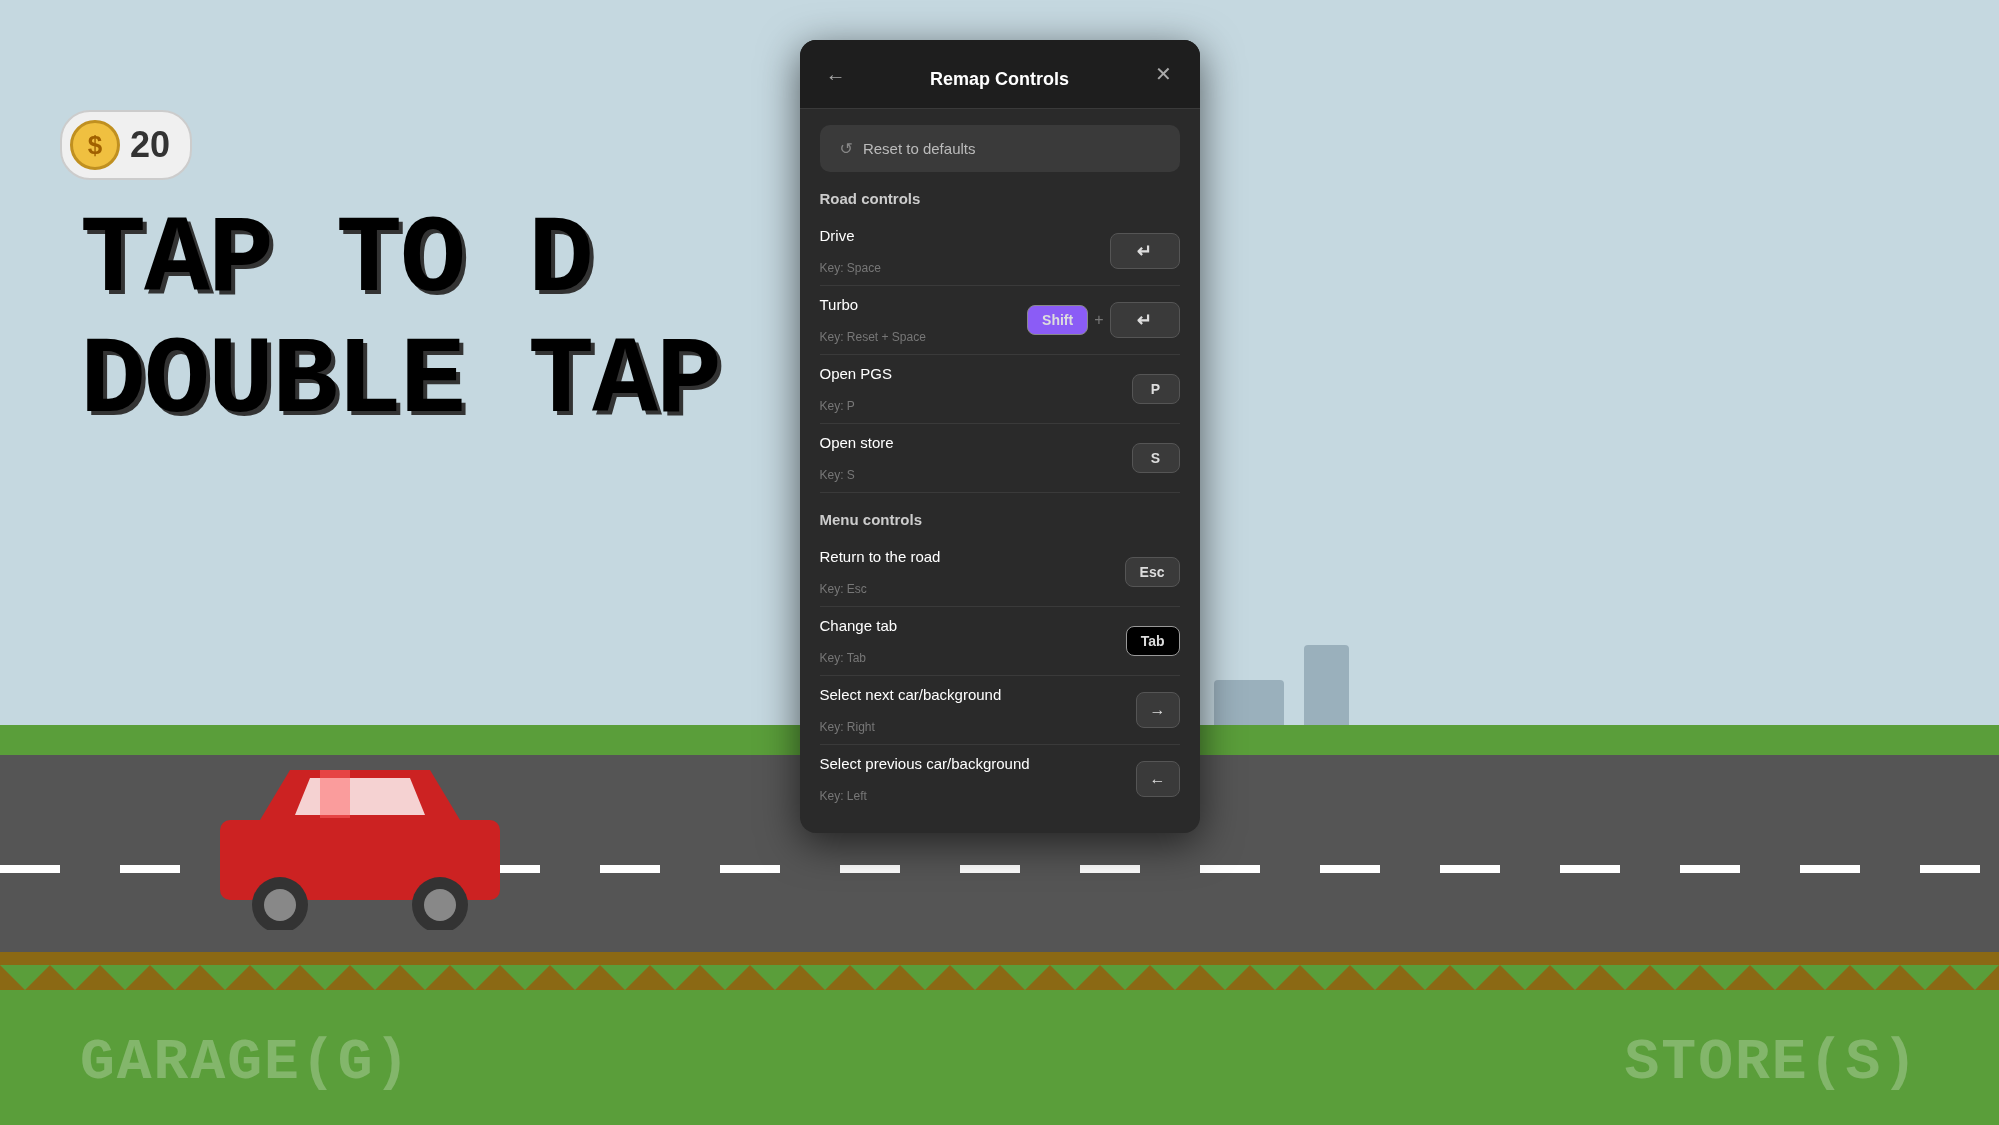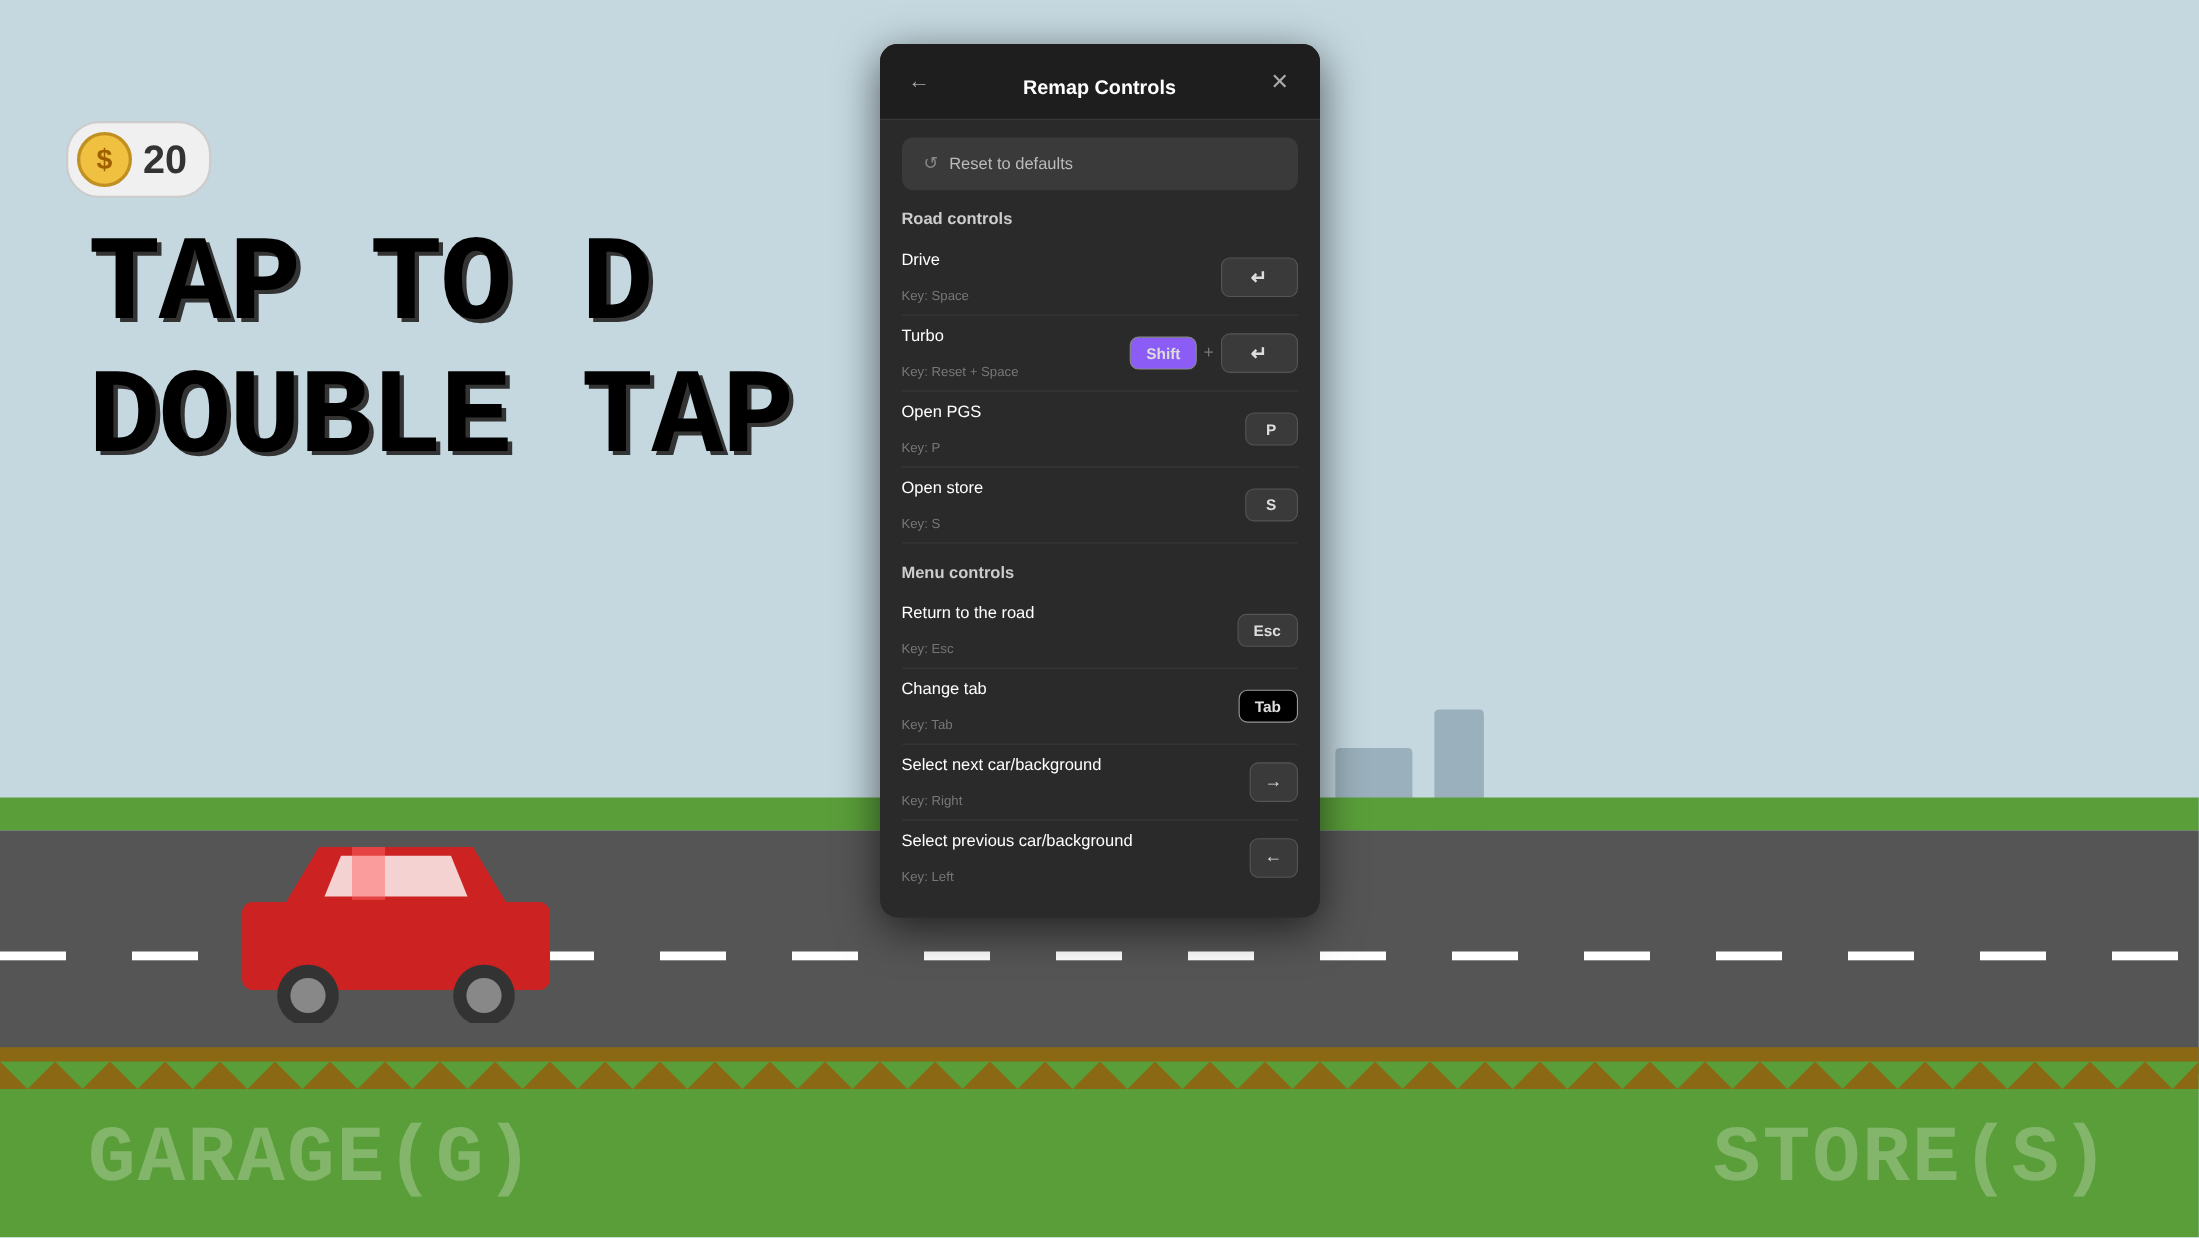--- a/index.html
+++ b/index.html
@@ -174,21 +174,21 @@
     
     .bottom-labels {
       position: absolute;
       bottom: 30px;
       left: 0; right: 0;
       display: flex;
       justify-content: space-between;
       padding: 0 80px;
     }
     .bottom-label {
-      font-size: 72px;
+      font-size: 58px;
       font-weight: 900;
       color: rgba(255,255,255,0.25);
       font-family: 'Courier New', monospace;
       letter-spacing: 2px;
     }
 
     
     .car {
       position: absolute;
       bottom: 195px;

